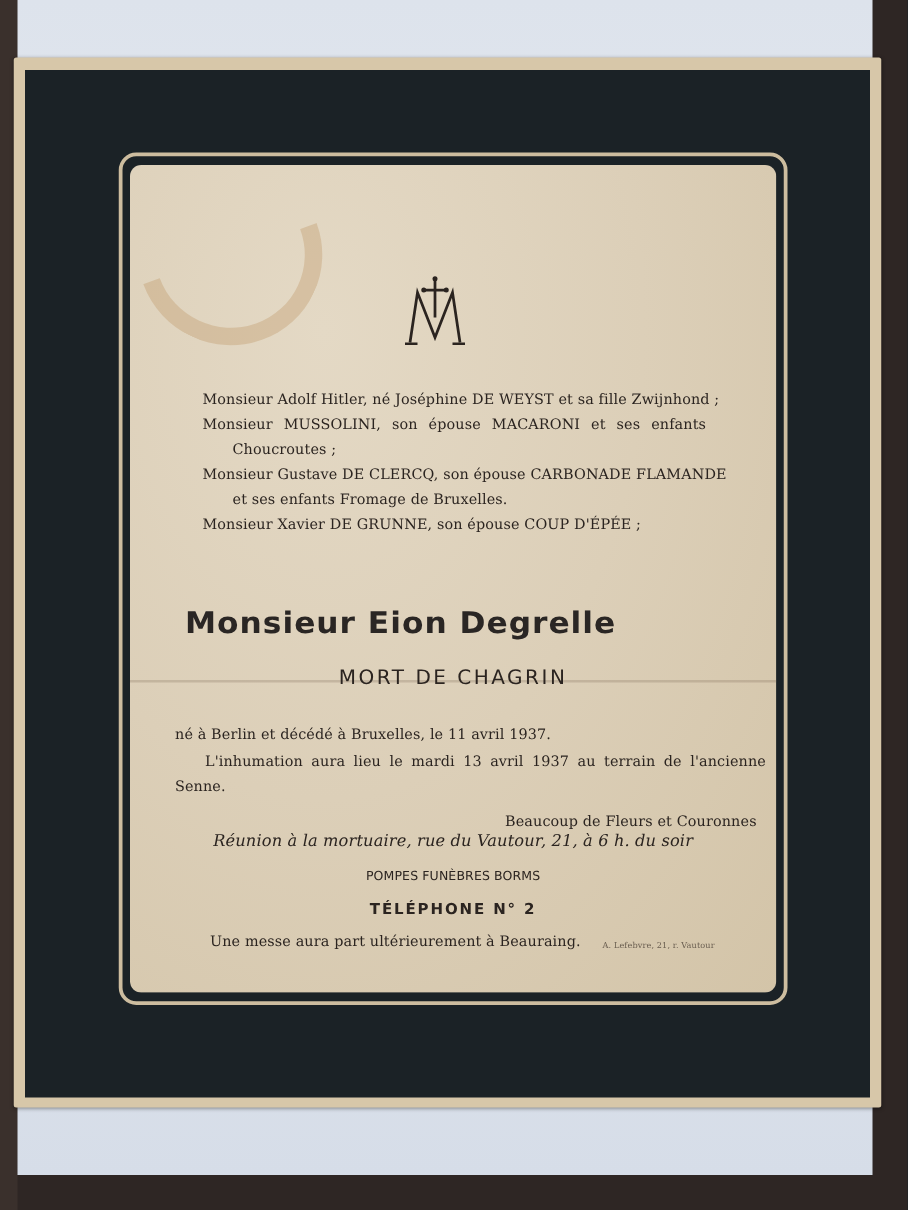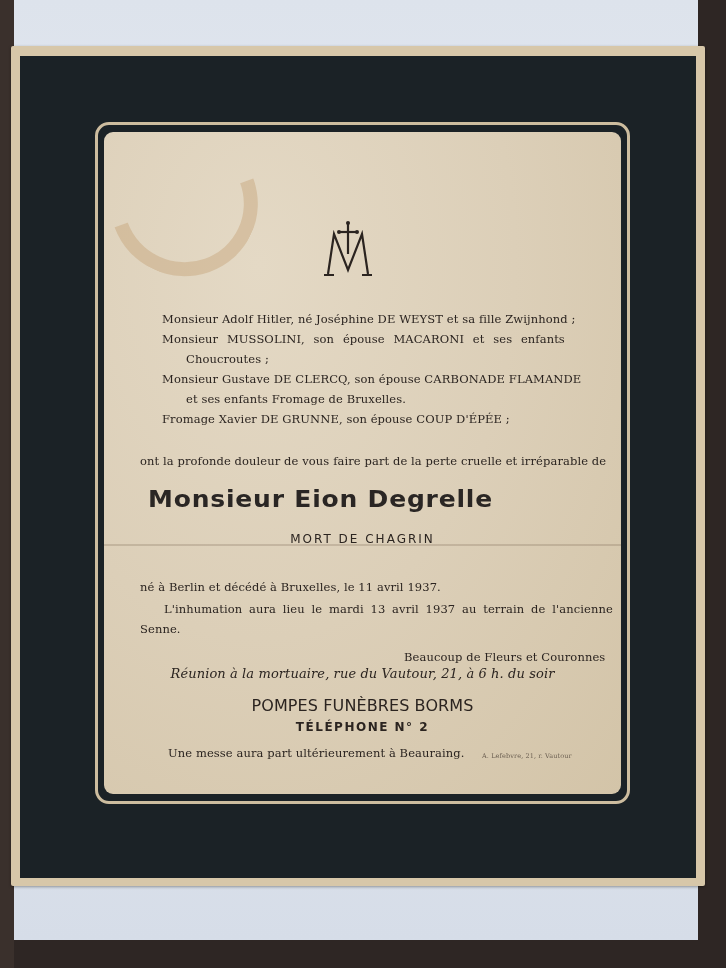--- a/index.html
+++ b/index.html
@@ -50,21 +50,21 @@
   .monogram svg { width:100%; height:100%; }
   .line { position:absolute; font-size:11.5px; white-space:nowrap; letter-spacing:0.1px; }
   .sans { font-family:"DejaVu Sans", sans-serif; }
   .title-line {
     position:absolute; left:44px; top:352px; width:420px;
     font-family:"DejaVu Sans", sans-serif; font-weight:900; font-size:25px;
     letter-spacing:0.8px; color:#2a2624; text-align:left;
     transform:scaleY(0.95);
   }
   .sub-title { position:absolute; top:400px; left:0; width:100%; text-align:center;
-    font-family:"DejaVu Sans", sans-serif; font-size:12px; letter-spacing:2px; }
+    font-family:"DejaVu Sans", sans-serif; font-size:16px; letter-spacing:2px; }
   .italic { font-style:italic; font-size:13px; }
   .center { left:0; width:100%; text-align:center; }
   .tiny { font-size:6.5px; color:#6a5e50; }
 </style>
 </head>
 <body>
 
 <div class="backdrop-left"></div>
 <div class="backing-sheet"></div>
 
@@ -88,32 +88,31 @@
             <line x1="6" y1="55" x2="16" y2="55" stroke="#2b2420" stroke-width="2"></line>
             <line x1="44" y1="55" x2="54" y2="55" stroke="#2b2420" stroke-width="2"></line>
           </svg>
         </div>
 
         <div class="line" style="left:58px; top:200px; word-spacing:5px;">Monsieur MUSSOLINI, son épouse MACARONI et ses enfants</div>
         <div class="line" style="left:58px; top:180px;">Monsieur Adolf Hitler, né Joséphine DE WEYST et sa fille Zwijnhond ;</div>
         <div class="line" style="left:82px; top:220px;">Choucroutes ;</div>
         <div class="line" style="left:58px; top:240px;">Monsieur Gustave DE CLERCQ, son épouse CARBONADE FLAMANDE</div>
         <div class="line" style="left:82px; top:260px;">et ses enfants Fromage de Bruxelles.</div>
-        <div class="line" style="left:58px; top:280px;">Fromage Xavier DE GRUNNE, son épouse COUP D'ÉPÉE ;</div>
-        <div class="line" style="left:36px; top:322px;">ont la profonde douleur de vous faire part de la perte cruelle et irréparable de</div>
+        <div class="line" style="left:58px; top:280px;">Monsieur Xavier DE GRUNNE, son épouse COUP D'ÉPÉE ;</div>
 
         <div class="title-line">Monsieur Eion Degrelle</div>
         <div class="sub-title">MORT DE CHAGRIN</div>
 
         <div class="line" style="left:36px; top:448px;">né à Berlin et décédé à Bruxelles, le 11 avril 1937.</div>
         <div class="line" style="left:60px; top:470px; word-spacing:3px;">L'inhumation aura lieu le mardi 13 avril 1937 au terrain de l'ancienne</div>
         <div class="line" style="left:36px; top:490px;">Senne.</div>
         <div class="line" style="left:300px; top:518px;">Beaucoup de Fleurs et Couronnes</div>
 
         <div class="line italic center" style="top:534px;">Réunion à la mortuaire, rue du Vautour, 21, à 6 h. du soir</div>
-        <div class="line center sans" style="top:564px; font-size:16px;">POMPES FUNÈBRES BORMS</div>
+        <div class="line center sans" style="top:564px; font-size:10px;">POMPES FUNÈBRES BORMS</div>
         <div class="line center sans" style="top:588px; font-size:12px; letter-spacing:1.5px; font-weight:bold;">TÉLÉPHONE N° 2</div>
         <div class="line" style="left:64px; top:614px;">Une messe aura part ultérieurement à Beauraing.</div>
         <div class="line tiny" style="left:378px; top:620px;">A. Lefebvre, 21, r. Vautour</div>
       </div>
     </div>
   </div>
 </div>
 
 </body></html>

